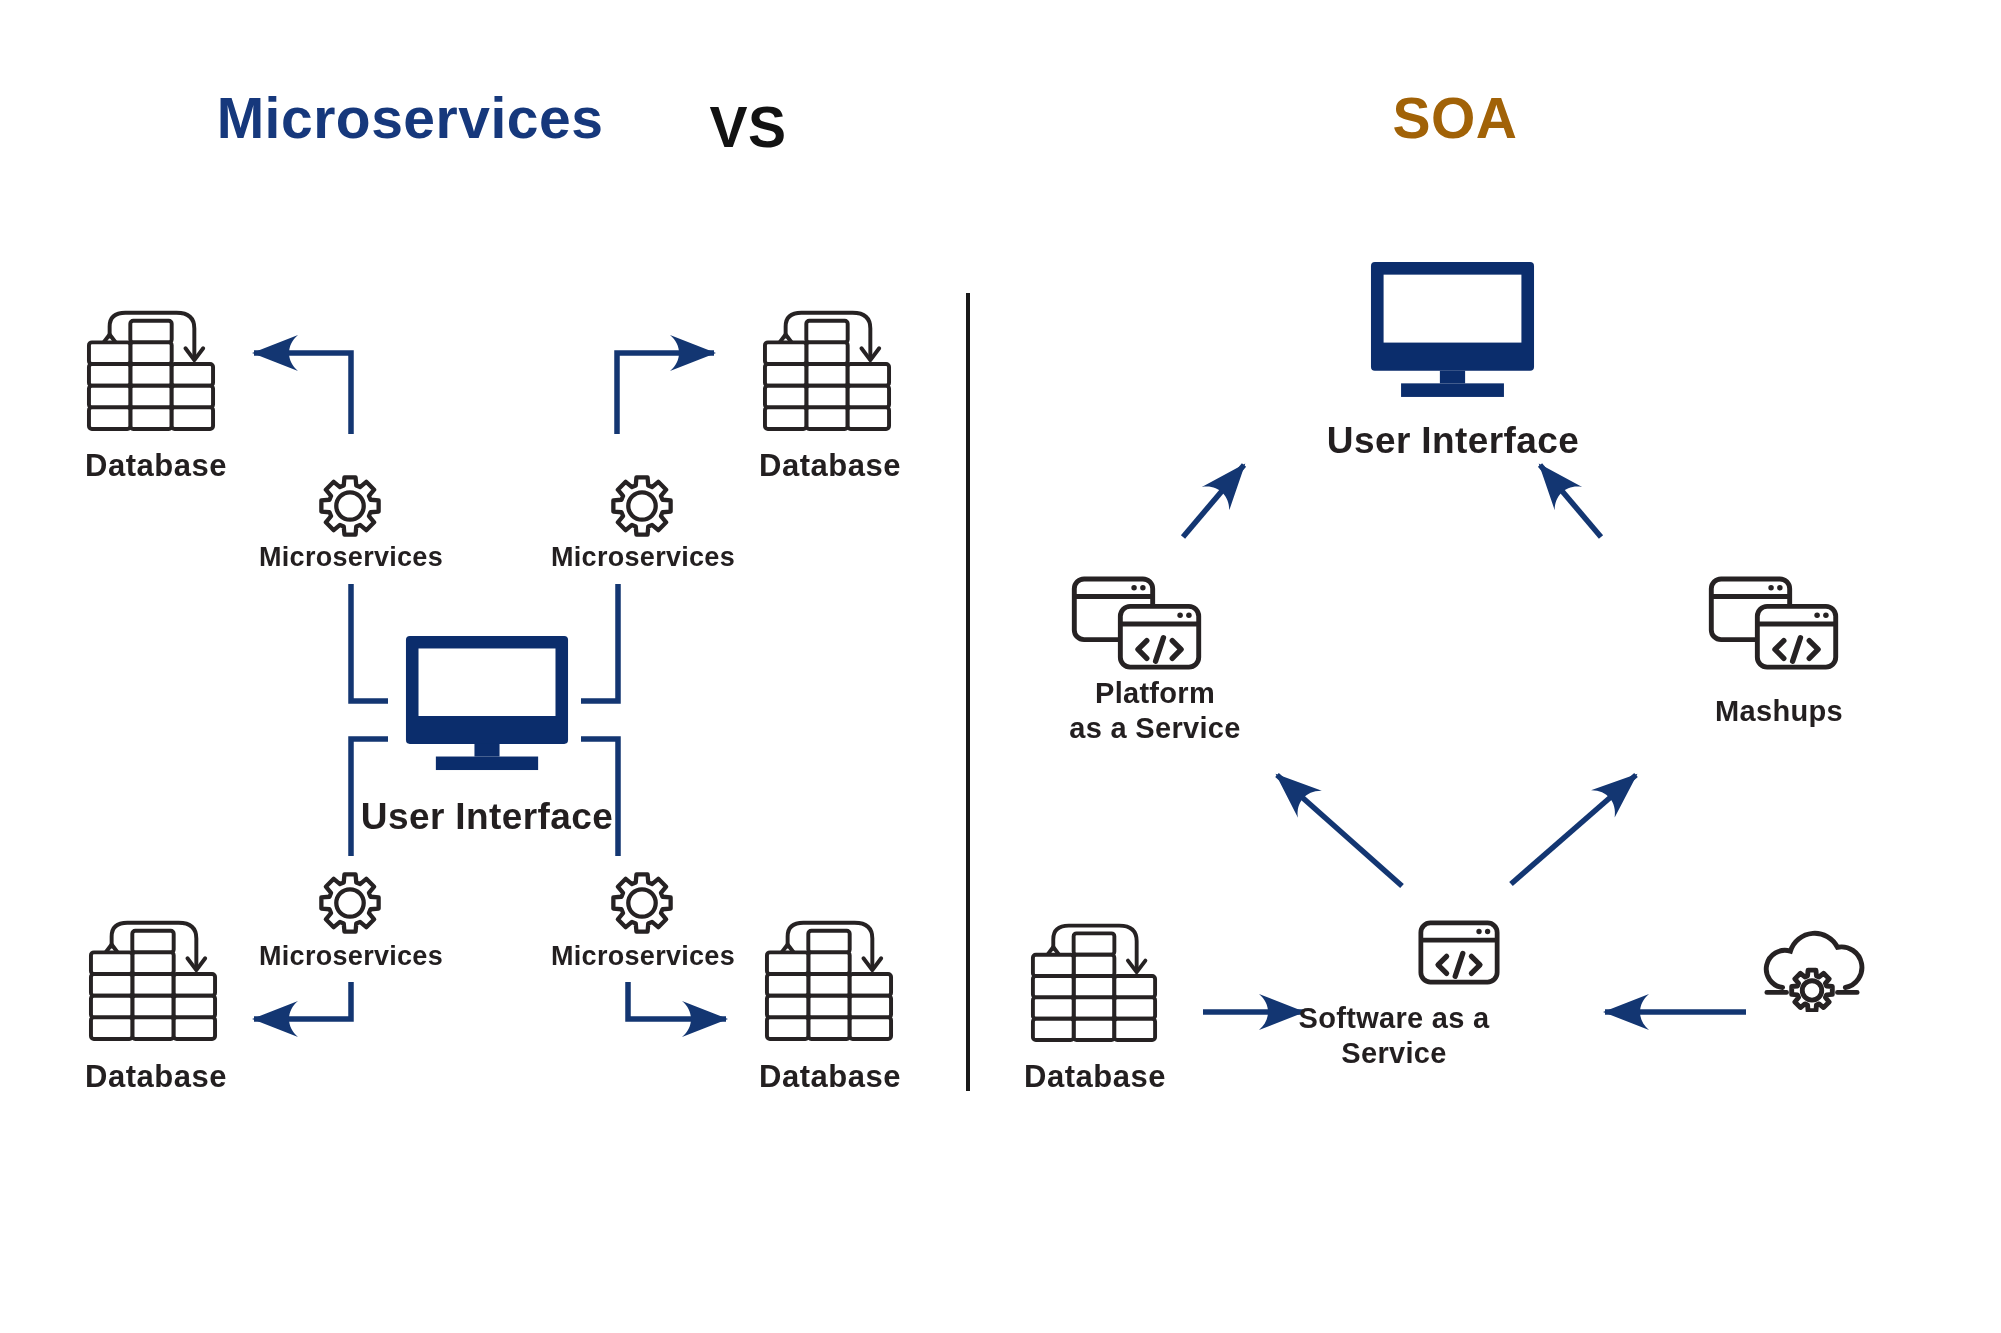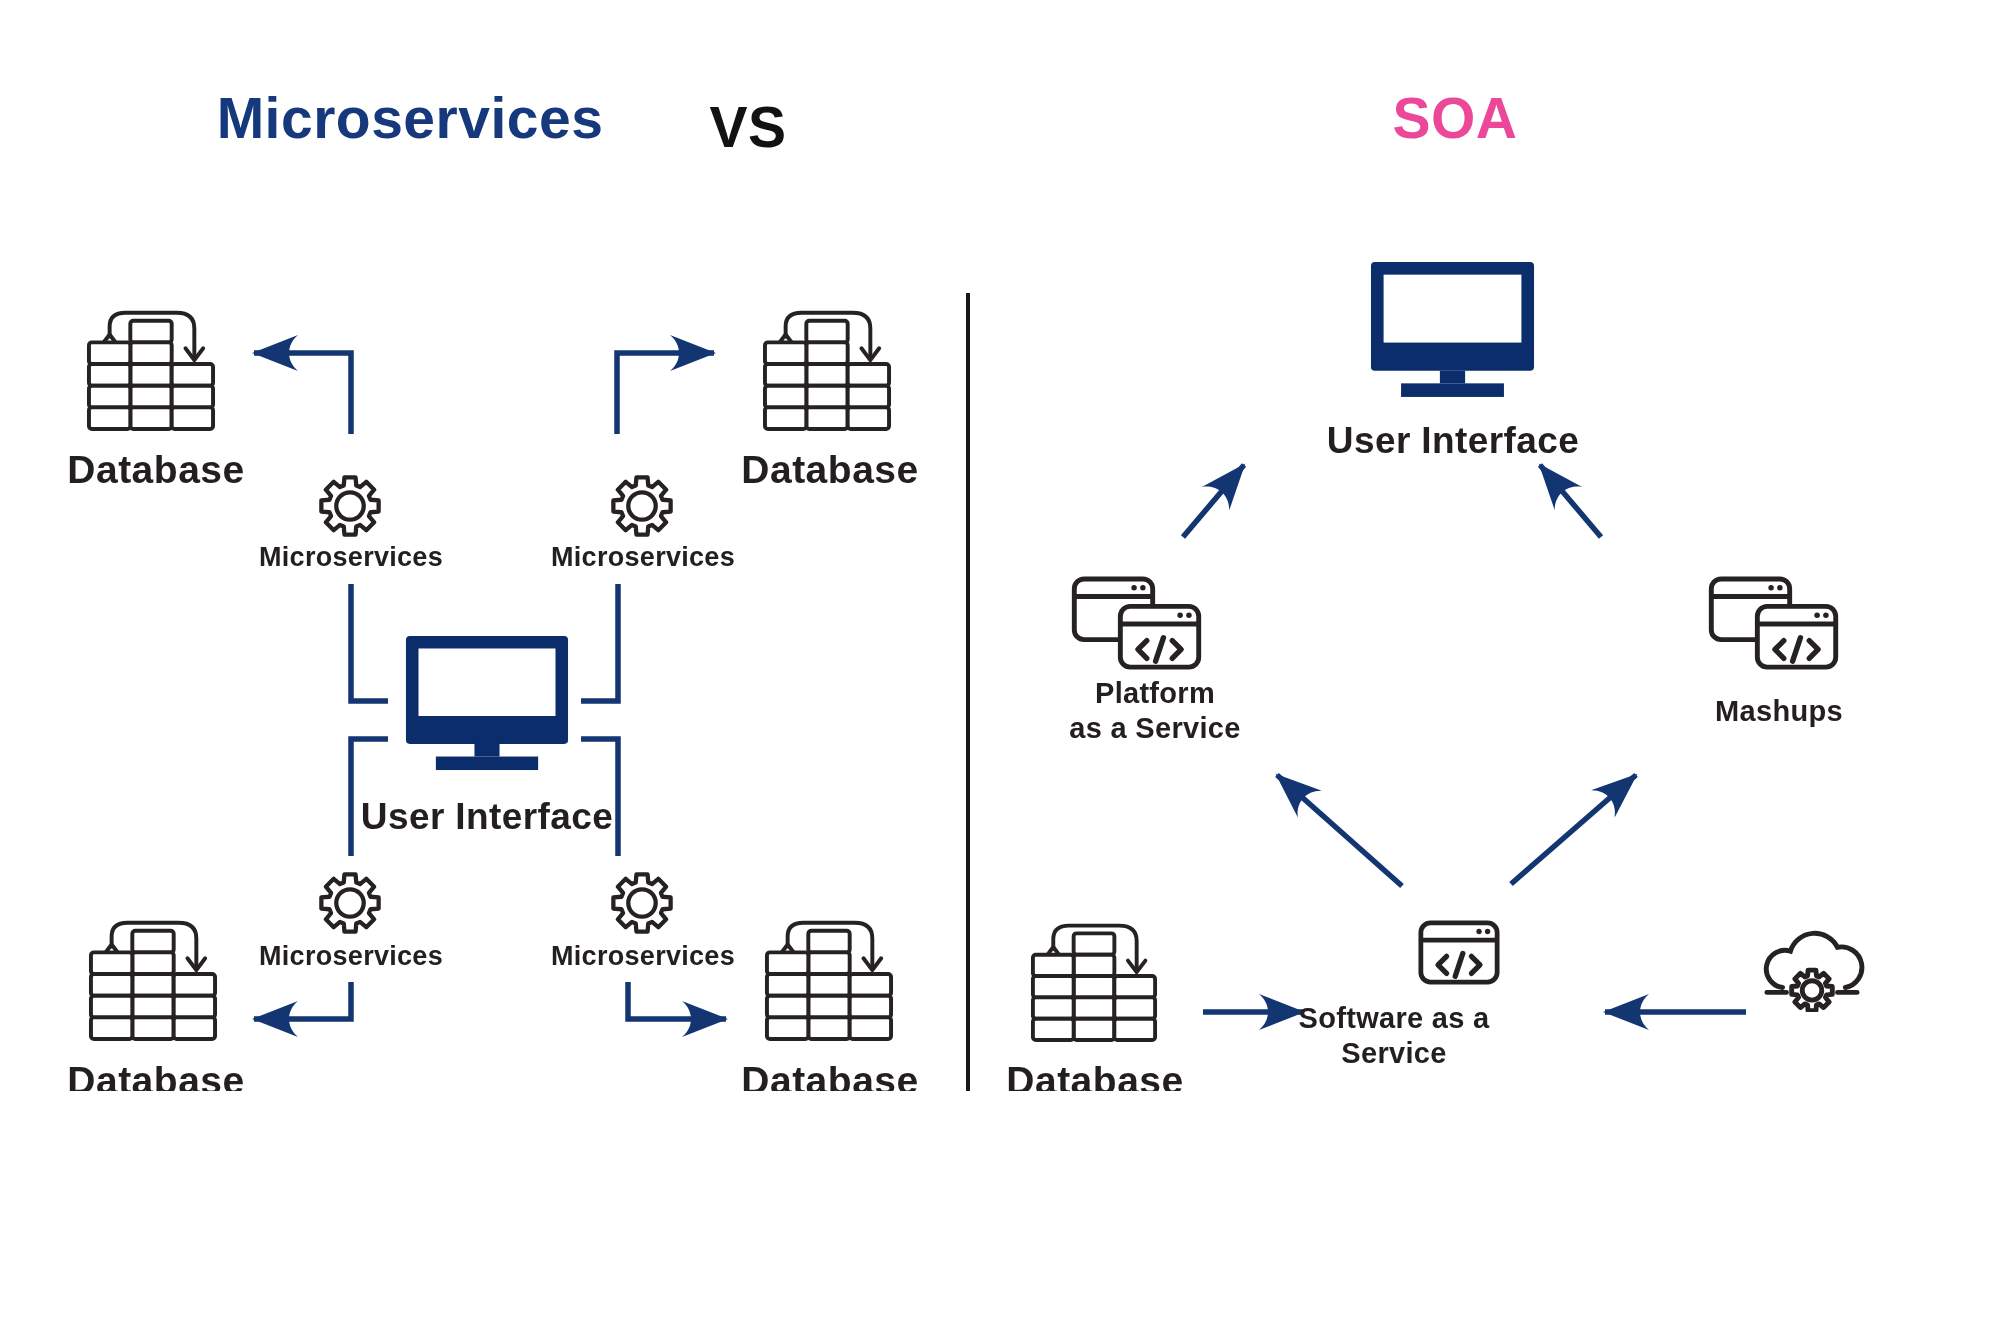--- a/index.html
+++ b/index.html
@@ -4,24 +4,24 @@
 <style>
   html,body{margin:0;padding:0;background:#ffffff;}
   #canvas{
     position:relative;width:2001px;height:1091px;background:#ffffff;overflow:hidden;
     font-family:"Liberation Sans", sans-serif;
   }
   .title{position:absolute;transform:translateX(-50%);font-weight:800;font-size:57px;
          letter-spacing:.5px;white-space:nowrap;}
   .title-micro{color:#16387c;}
   .title-vs{color:#121212;margin-top:8px;}
-  .title-soa{color:#ec4899;text-align:right;}
+  .title-soa{color:#a16207;text-align:right;}
   .lbl{position:absolute;transform:translateX(-50%);font-weight:700;color:#231f20;
        text-align:center;white-space:nowrap;}
-  .lbl-db{font-size:39px;letter-spacing:.5px;}
+  .lbl-db{font-size:31px;letter-spacing:.5px;}
   .lbl-ms{font-size:27px;letter-spacing:.3px;}
   .lbl-ui{font-size:37px;letter-spacing:.4px;}
   .lbl-sm{font-size:29px;line-height:35px;letter-spacing:.3px;}
   .icon{position:absolute;}
   #divider{position:absolute;left:966px;top:293px;width:4px;height:952px;background:#191919;}
   #arrow-overlay{position:absolute;left:0;top:0;width:2001px;height:1333px;}
   #arrow-overlay path{fill:none;stroke:#133672;stroke-width:5.5px;}
   #logo{position:absolute;left:1522px;top:1205px;width:479px;height:128px;background:#0b2a66;
         border-radius:90px 0 0 0;display:flex;align-items:center;justify-content:center;gap:14px;}
   #logo .brand{color:#f2662d;font-size:58px;font-weight:800;letter-spacing:0;}

